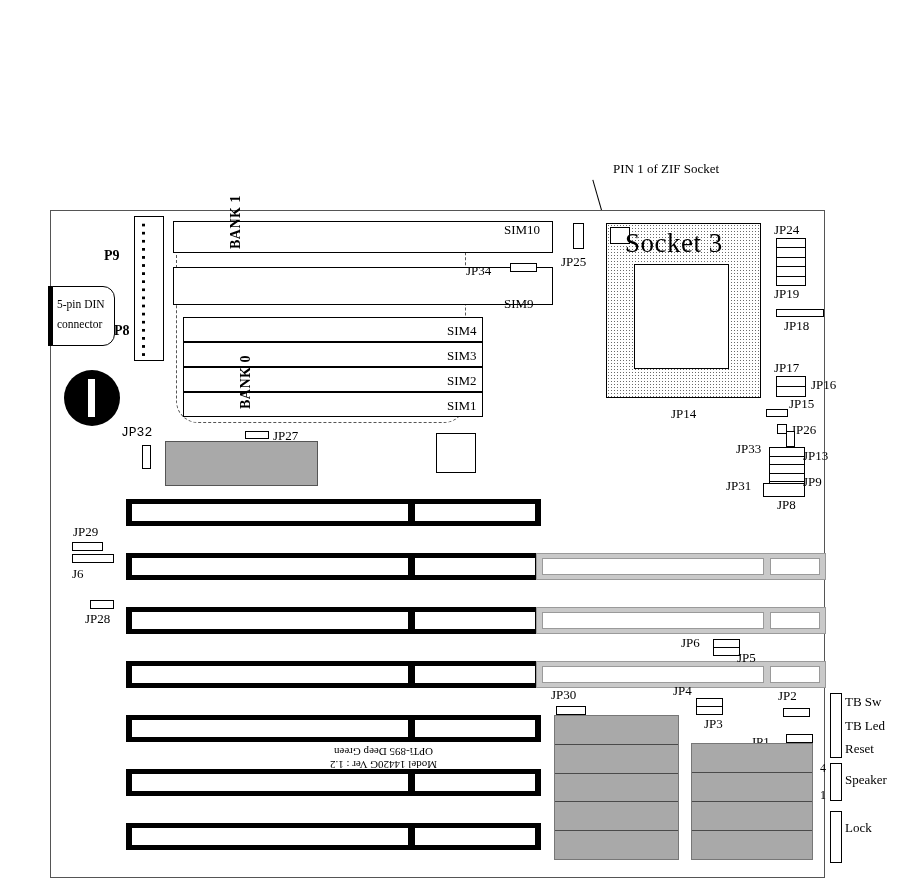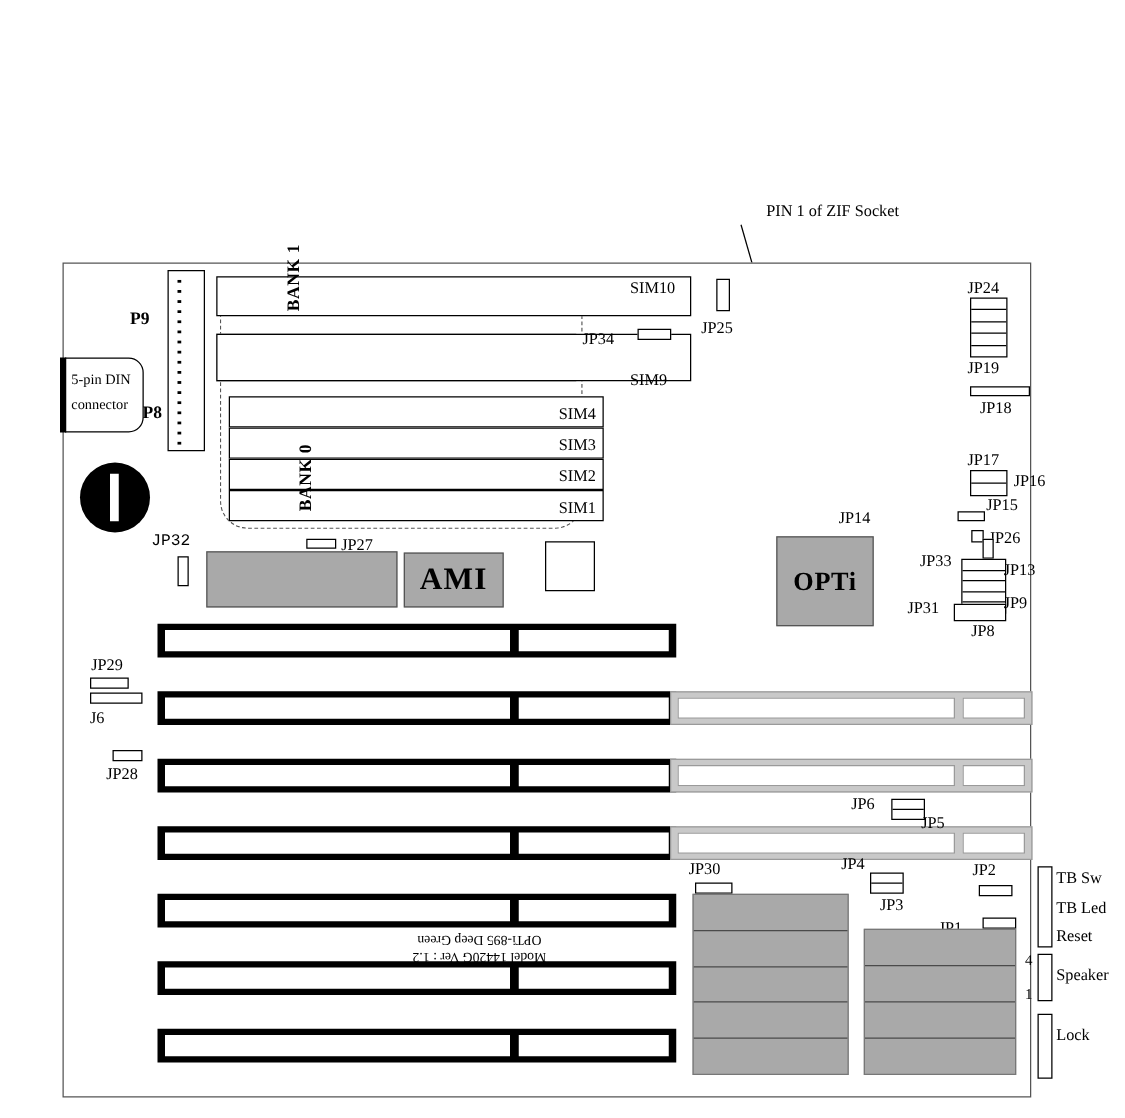--- a/index.html
+++ b/index.html
@@ -134,20 +134,25 @@
     <div class="lbl" style="left:396px;top:138px;">SIM3</div>
     <div class="lbl" style="left:396px;top:163px;">SIM2</div>
     <div class="lbl" style="left:396px;top:188px;">SIM1</div>
 
     <div class="abs jmp" style="left:459px;top:52px;width:27px;height:9px;"></div>
     <div class="lbl" style="left:415px;top:53px;">JP34</div>
 
     <div class="abs jmp" style="left:522px;top:12px;width:11px;height:26px;"></div>
     <div class="lbl" style="left:510px;top:44px;">JP25</div>
 
+    <div class="abs" id="socket3" style="left:555px;top:12px;">
+      <div class="abs" id="pin1-notch"></div>
+      <div class="abs" id="socket3-inner"></div>
+      <div class="lbl" id="socket3-text">Socket 3</div>
+    </div>
 
     <div class="abs rowstack" style="left:725px;top:27px;width:30px;height:48px;">
       <i></i>
         <i></i>
         <i></i>
         <i></i>
         <i></i>
     </div>
     <div class="lbl" style="left:723px;top:12px;">JP24</div>
     <div class="lbl" style="left:723px;top:76px;">JP19</div>
@@ -184,31 +189,23 @@
     <div class="lbl" style="left:675px;top:268px;">JP31</div>
     <div class="lbl" style="left:726px;top:287px;">JP8</div>
 
     <div class="abs jmp" style="left:194px;top:220px;width:24px;height:8px;"></div>
     <div class="lbl" style="left:222px;top:218px;">JP27</div>
 
     <div class="abs jmp" style="left:91px;top:234px;width:9px;height:24px;"></div>
     <div class="lbl" style="left:70px;top:215px;font-family:Liberation Mono, monospace;">JP32</div>
 
     <div class="abs gbox" style="left:114px;top:230px;width:153px;height:45px;"></div>
-    <div class="abs gbox" style="left:272px;top:231px;width:80px;height:44px;display:flex;
-         align-items:center;justify-content:center;">
-      <span class="bold" style="font-size:25px;letter-spacing:1px;">AMI</span>
-    </div>
 
     <div class="abs wbox" style="left:385px;top:222px;width:40px;height:40px;"></div>
 
-    <div class="abs gbox" style="left:570px;top:218px;width:78px;height:72px;display:flex;
-         align-items:center;justify-content:center;">
-      <span class="bold" style="font-size:21px;letter-spacing:.5px;">OPTi</span>
-    </div>
 
     <div class="abs jmp" style="left:21px;top:331px;width:31px;height:9px;"></div>
     <div class="abs jmp" style="left:21px;top:343px;width:42px;height:9px;"></div>
     <div class="lbl" style="left:22px;top:314px;">JP29</div>
     <div class="lbl" style="left:21px;top:356px;">J6</div>
     <div class="abs jmp" style="left:39px;top:389px;width:24px;height:9px;"></div>
     <div class="lbl" style="left:34px;top:401px;text-align:right;">JP28</div>
 
     <div class="abs isa" style="left:75px;top:288px;width:415px;height:27px;">
         <i class="a"></i>

